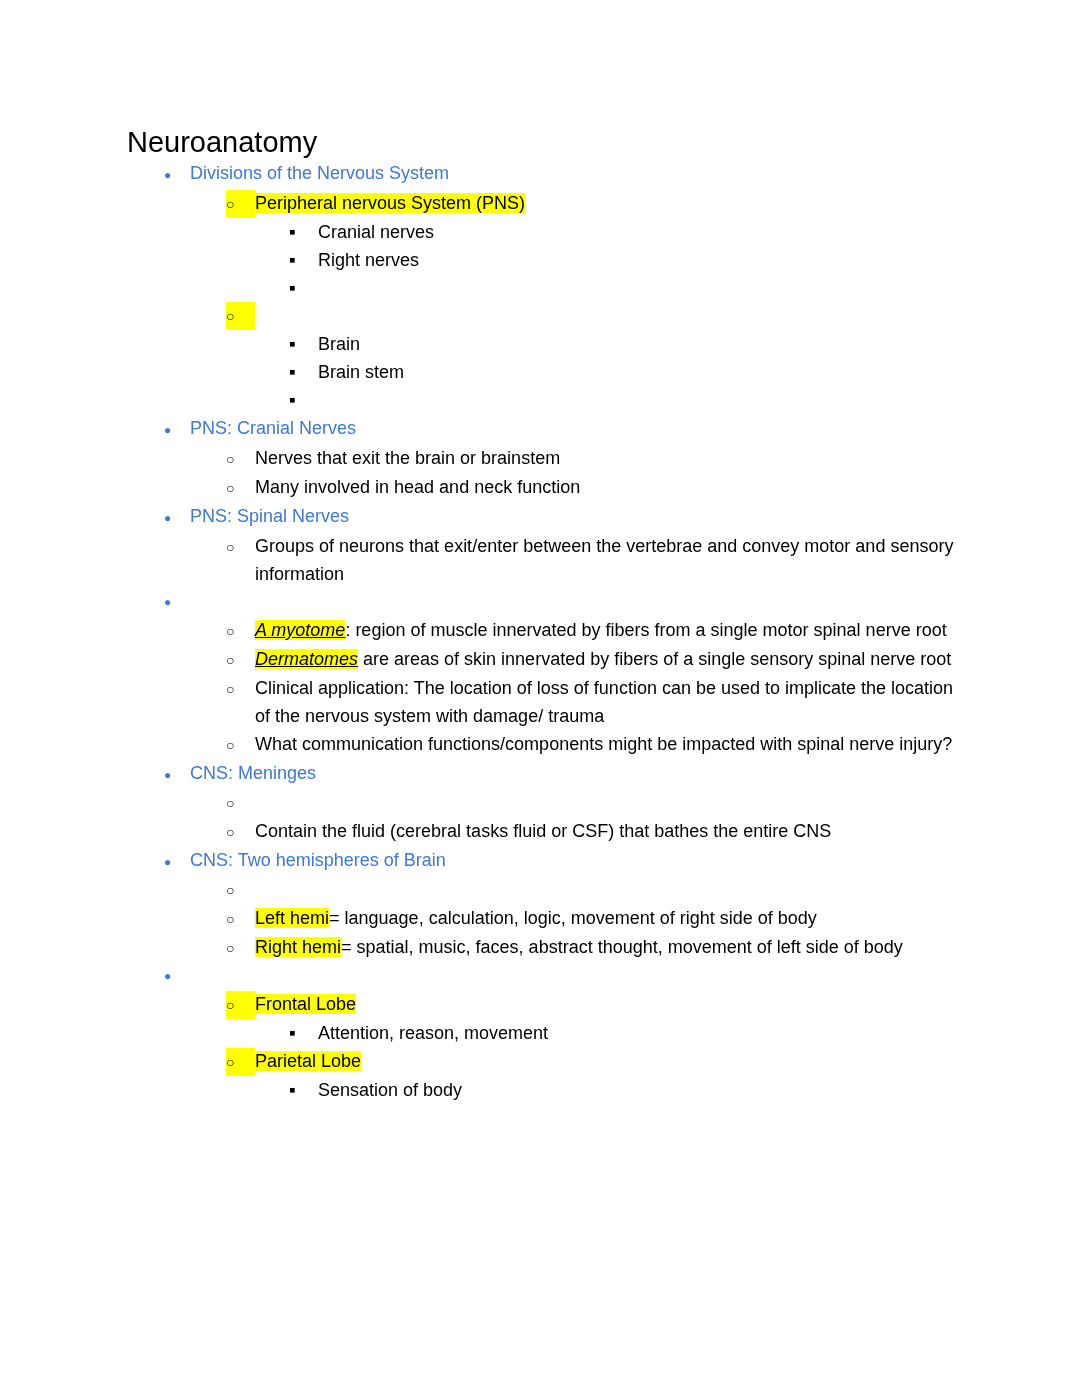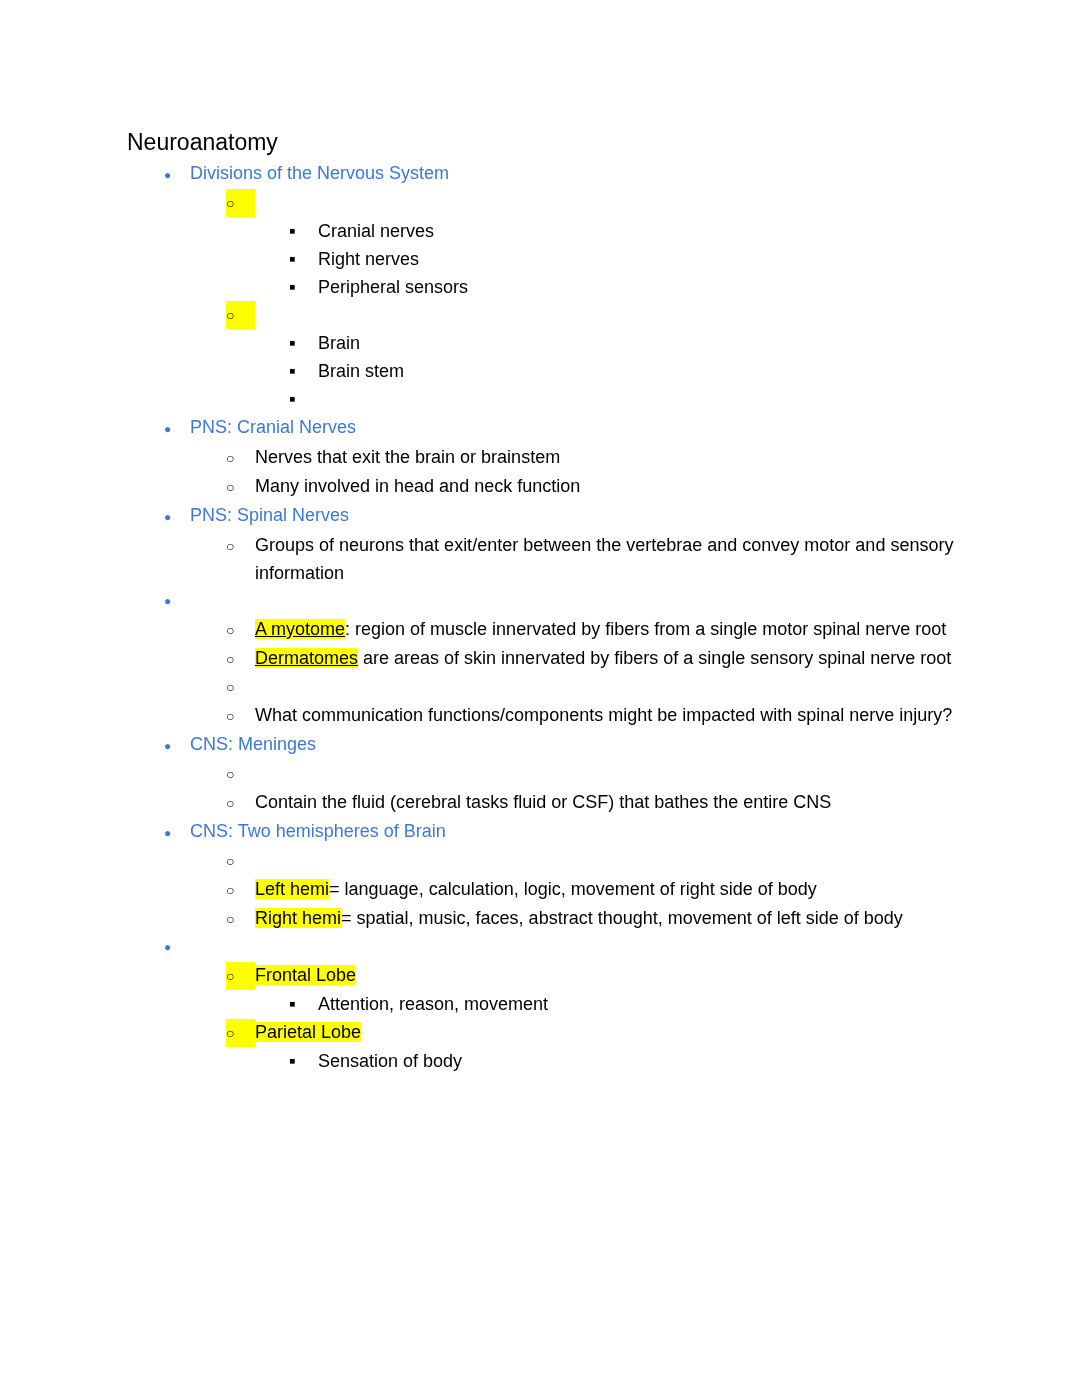--- a/index.html
+++ b/index.html
@@ -8,21 +8,21 @@
     width: 1080px;
     height: 1397px;
     font-family: "Liberation Sans", sans-serif;
     color: #000000;
     overflow: hidden;
   }
   .doc {
     padding: 127px 0 0 127px;
   }
   .title {
-    font-size: 23px;
+    font-size: 29px;
     font-weight: 400;
     line-height: 30px;
     margin-bottom: 2px;
     color: #000000;
   }
   .line {
     display: flex;
     align-items: baseline;
     font-size: 18px;
     line-height: 28px;
@@ -35,46 +35,46 @@
     color: #000000;
   }
   .level-1 { padding-left: 37px; }
   .level-1 .bullet { width: 26px; font-size: 12px; color: var(--blue, #3c78d8); }
   .level-1 .text { color: var(--blue, #3c78d8); }
   .level-2 { padding-left: 99px; }
   .level-2 .bullet { width: 29px; font-size: 14px; }
   .level-3 { padding-left: 162px; }
   .level-3 .bullet { width: 29px; font-size: 19px; }
   .hl { background: var(--hl, #ffff00); }
-  .ul { text-decoration: underline; }
+  .ul { text-decoration: underline; font-style: italic; }
 </style>
 </head>
 <body>
 
 <div class="doc">
   <h1 class="title">Neuroanatomy</h1>
   <div id="doc-list">
       <div class="line level-1">
         <span class="bullet">●</span>
         <span class="text"><span class="">Divisions of the Nervous System</span></span>
       </div>
       <div class="line level-2">
         <span class="bullet hl">○</span>
+        <span class="text"><span class="hl ">Peripheral nervous System (PNS)</span></span>
       </div>
       <div class="line level-3">
         <span class="bullet">▪</span>
         <span class="text"><span class="">Cranial nerves</span></span>
       </div>
       <div class="line level-3">
         <span class="bullet">▪</span>
         <span class="text"><span class="">Right nerves</span></span>
       </div>
       <div class="line level-3">
         <span class="bullet">▪</span>
-        <span class="text"><span class="">Peripheral sensors</span></span>
       </div>
       <div class="line level-2">
         <span class="bullet hl">○</span>
       </div>
       <div class="line level-3">
         <span class="bullet">▪</span>
         <span class="text"><span class="">Brain</span></span>
       </div>
       <div class="line level-3">
         <span class="bullet">▪</span>
@@ -109,20 +109,21 @@
       <div class="line level-2">
         <span class="bullet">○</span>
         <span class="text"><span class="hl ul">A myotome</span><span class="">: region of muscle innervated by fibers from a single motor spinal nerve root</span></span>
       </div>
       <div class="line level-2">
         <span class="bullet">○</span>
         <span class="text"><span class="hl ul">Dermatomes</span><span class=""> are areas of skin innervated by fibers of a single sensory spinal nerve root</span></span>
       </div>
       <div class="line level-2">
         <span class="bullet">○</span>
+        <span class="text"><span class="">Clinical application: The location of loss of function can be used to implicate the location of the nervous system with damage/ trauma</span></span>
       </div>
       <div class="line level-2">
         <span class="bullet">○</span>
         <span class="text"><span class="">What communication functions/components might be impacted with spinal nerve injury?</span></span>
       </div>
       <div class="line level-1">
         <span class="bullet">●</span>
         <span class="text"><span class="">CNS: Meninges</span></span>
       </div>
       <div class="line level-2">

